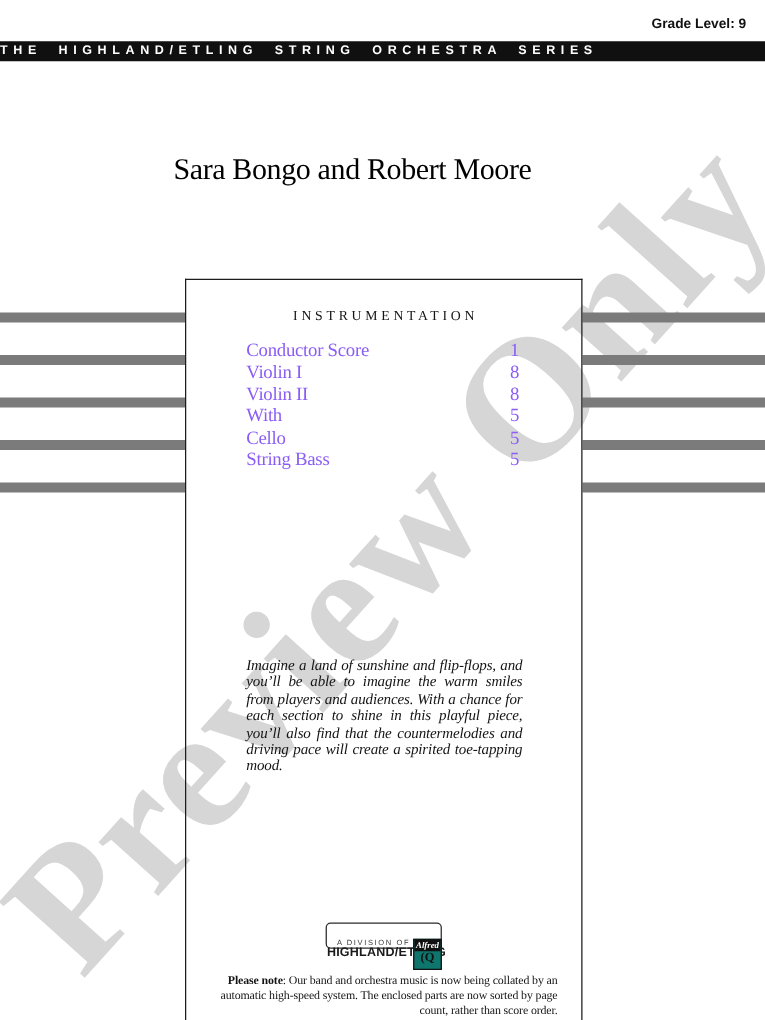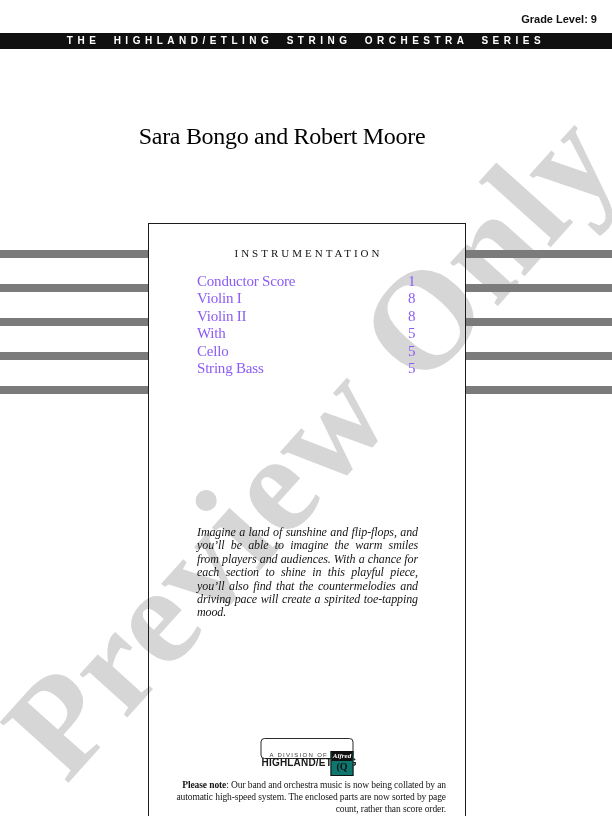--- a/index.html
+++ b/index.html
@@ -52,21 +52,21 @@
     left: 0;
     width: 612px;
     height: 16px;
     background: #101010;
     color: #ffffff;
     font-family: "Liberation Sans", sans-serif;
     font-size: 10px;
     font-weight: 700;
     letter-spacing: 4.5px;
     word-spacing: 6px;
-    text-align: center;
+    text-align: left;
     line-height: 16px;
     white-space: nowrap;
   }
   .piece-title {
     position: absolute;
     top: 59px;
     left: 0;
     width: 612px;
     text-align: center;
     font-family: "Liberation Serif", serif;

